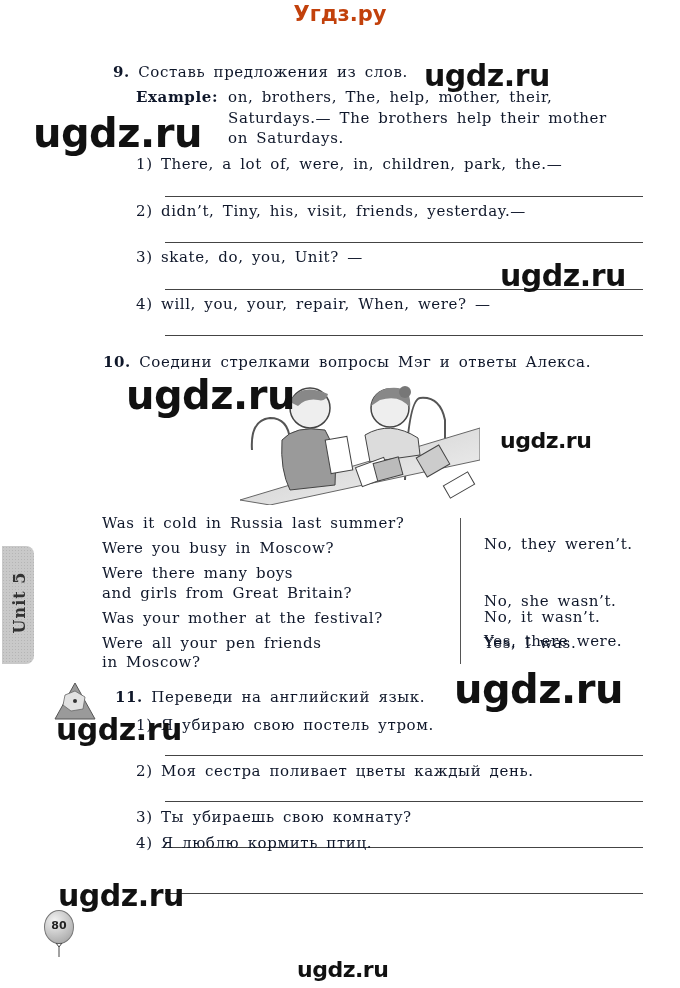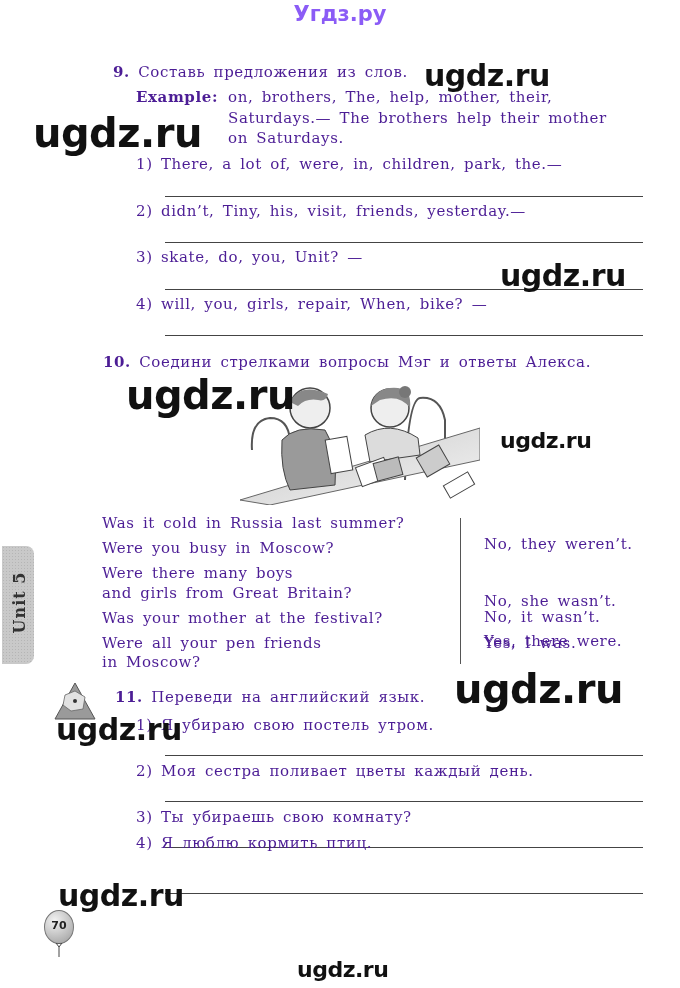--- a/index.html
+++ b/index.html
@@ -1,21 +1,21 @@
 <!DOCTYPE html>
 <html><head>
 <meta charset="utf-8">
 <style>
   * { margin:0; padding:0; box-sizing:border-box; }
   html, body { width:680px; height:988px; background:#ffffff; overflow:hidden; }
   body { position:relative; font-family:"DejaVu Serif", "Liberation Serif", serif; color:#222; }
   .abs { position:absolute; }
-  .serif { font-family:"DejaVu Serif", serif; font-size:15px; letter-spacing:0.6px; word-spacing:3px; color:#4c1d95; white-space:nowrap; }
+  .serif { font-family:"DejaVu Serif", serif; font-size:15px; letter-spacing:0.6px; word-spacing:3px; color:#0f172a; white-space:nowrap; }
   .wm { position:absolute; font-family:"DejaVu Sans", "Liberation Sans", sans-serif; font-weight:bold; color:#111; white-space:nowrap; letter-spacing:-0.5px; }
-  .site-title { position:absolute; left:0; width:680px; top:2px; text-align:center; font-family:"DejaVu Sans", sans-serif; font-weight:bold; font-size:21px; color:#8b5cf6; }
+  .site-title { position:absolute; left:0; width:680px; top:2px; text-align:center; font-family:"DejaVu Sans", sans-serif; font-weight:bold; font-size:21px; color:#c2410c; }
   .num { font-weight:bold; }
   .line { position:absolute; height:1px; background:#444; }
   .unit-tab { position:absolute; left:2px; top:546px; width:32px; height:118px; background:#c9c9c9; border-radius:0 8px 8px 0;
     background-image: radial-gradient(#b5b5b5 1px, transparent 1px); background-size:3px 3px; }
   .unit-tab span { position:absolute; left:-28px; top:47px; width:90px; text-align:center; transform:rotate(-90deg);
     font-family:"DejaVu Serif", serif; font-weight:bold; font-size:16px; color:#333; letter-spacing:1px; }
   .divider { position:absolute; left:460px; top:518px; width:1px; height:146px; background:#555; }
   .balloon { position:absolute; left:44px; top:910px; width:30px; height:34px; border-radius:50%;
     background: radial-gradient(circle at 35% 30%, #f2f2f2, #9a9a9a); border:1px solid #777; }
   .balloon span { position:absolute; left:0; width:100%; top:8px; text-align:center; font-family:"DejaVu Sans", sans-serif; font-weight:bold; font-size:11px; color:#222; }
@@ -44,21 +44,21 @@
     <span>2)</span> <span>didn’t, Tiny, his, visit, friends, yesterday.—</span>
   </div>
   <div class="line" style="left:165px; top:242px; width:478px;"></div>
 
   <div class="abs serif" style="left:136px; top:248px;">
     <span>3)</span> <span>skate, do, you, Unit? —</span>
   </div>
   <div class="line" style="left:165px; top:289px; width:478px;"></div>
 
   <div class="abs serif" style="left:136px; top:295px;">
-    <span>4)</span> <span>will, you, girls, repair, When, bike? —</span>
+    <span>4)</span> <span>will, you, your, repair, When, were? —</span>
   </div>
   <div class="line" style="left:165px; top:335px; width:478px;"></div>
 </div>
 
 <div>
   <div class="abs serif" style="left:103px; top:353px;">
     <span class="num">10.</span>
     <span>Соедини стрелками вопросы Мэг и ответы Алекса.</span>
   </div>
 
@@ -142,21 +142,21 @@
   </div>
   <div class="line" style="left:165px; top:847px; width:478px;"></div>
 
   <div class="abs serif" style="left:136px; top:834px;">
     <span>4)</span> <span>Я люблю кормить птиц.</span>
   </div>
   <div class="line" style="left:165px; top:893px; width:478px;"></div>
 </div>
 
 <div class="balloon">
-  <span>70</span>
+  <span>80</span>
 </div>
 <svg class="abs" style="left:53px; top:943px;" width="12" height="14" viewBox="0 0 12 14">
   <polygon points="3,0 9,0 6,4" fill="none" stroke="#444" stroke-width="1"></polygon>
   <line x1="6" y1="4" x2="6" y2="14" stroke="#444" stroke-width="1"></line>
 </svg>
 
 <div class="wm" style="left:424px; top:58px; font-size:30px;">ugdz.ru</div>
 <div class="wm" style="left:33px; top:110px; font-size:40px;">ugdz.ru</div>
 <div class="wm" style="left:500px; top:258px; font-size:30px;">ugdz.ru</div>
 <div class="wm" style="left:126px; top:372px; font-size:40px;">ugdz.ru</div>

